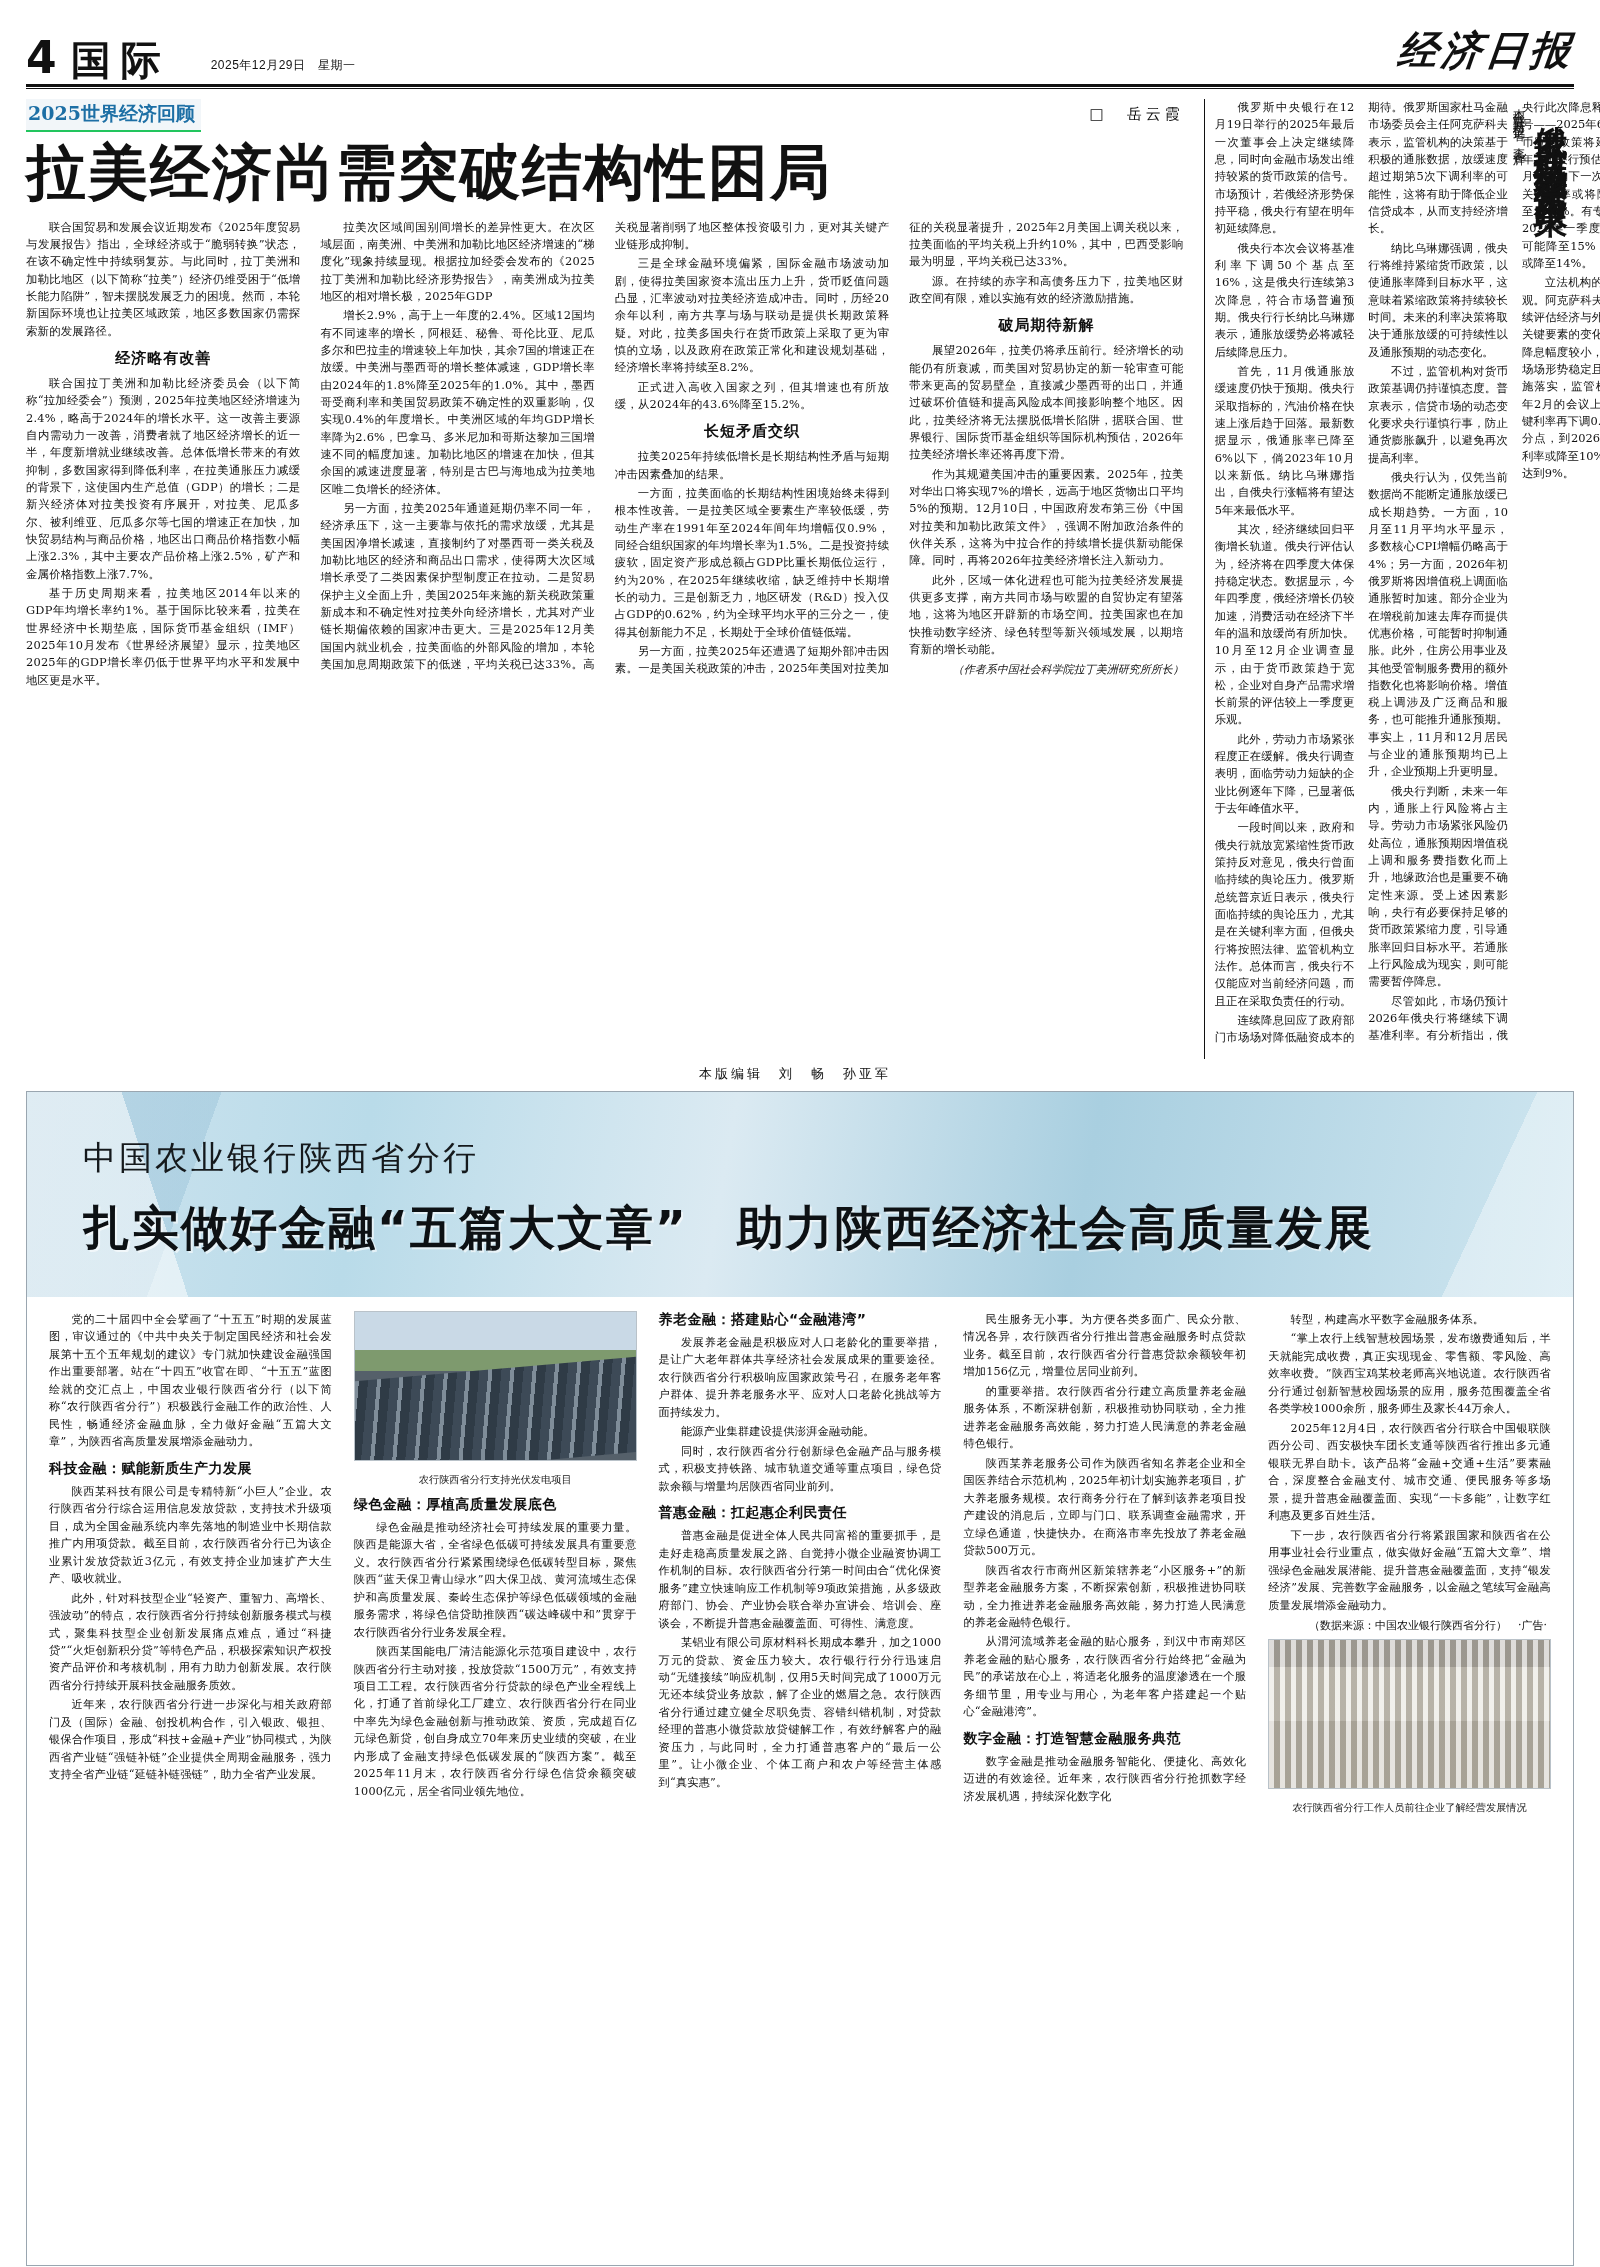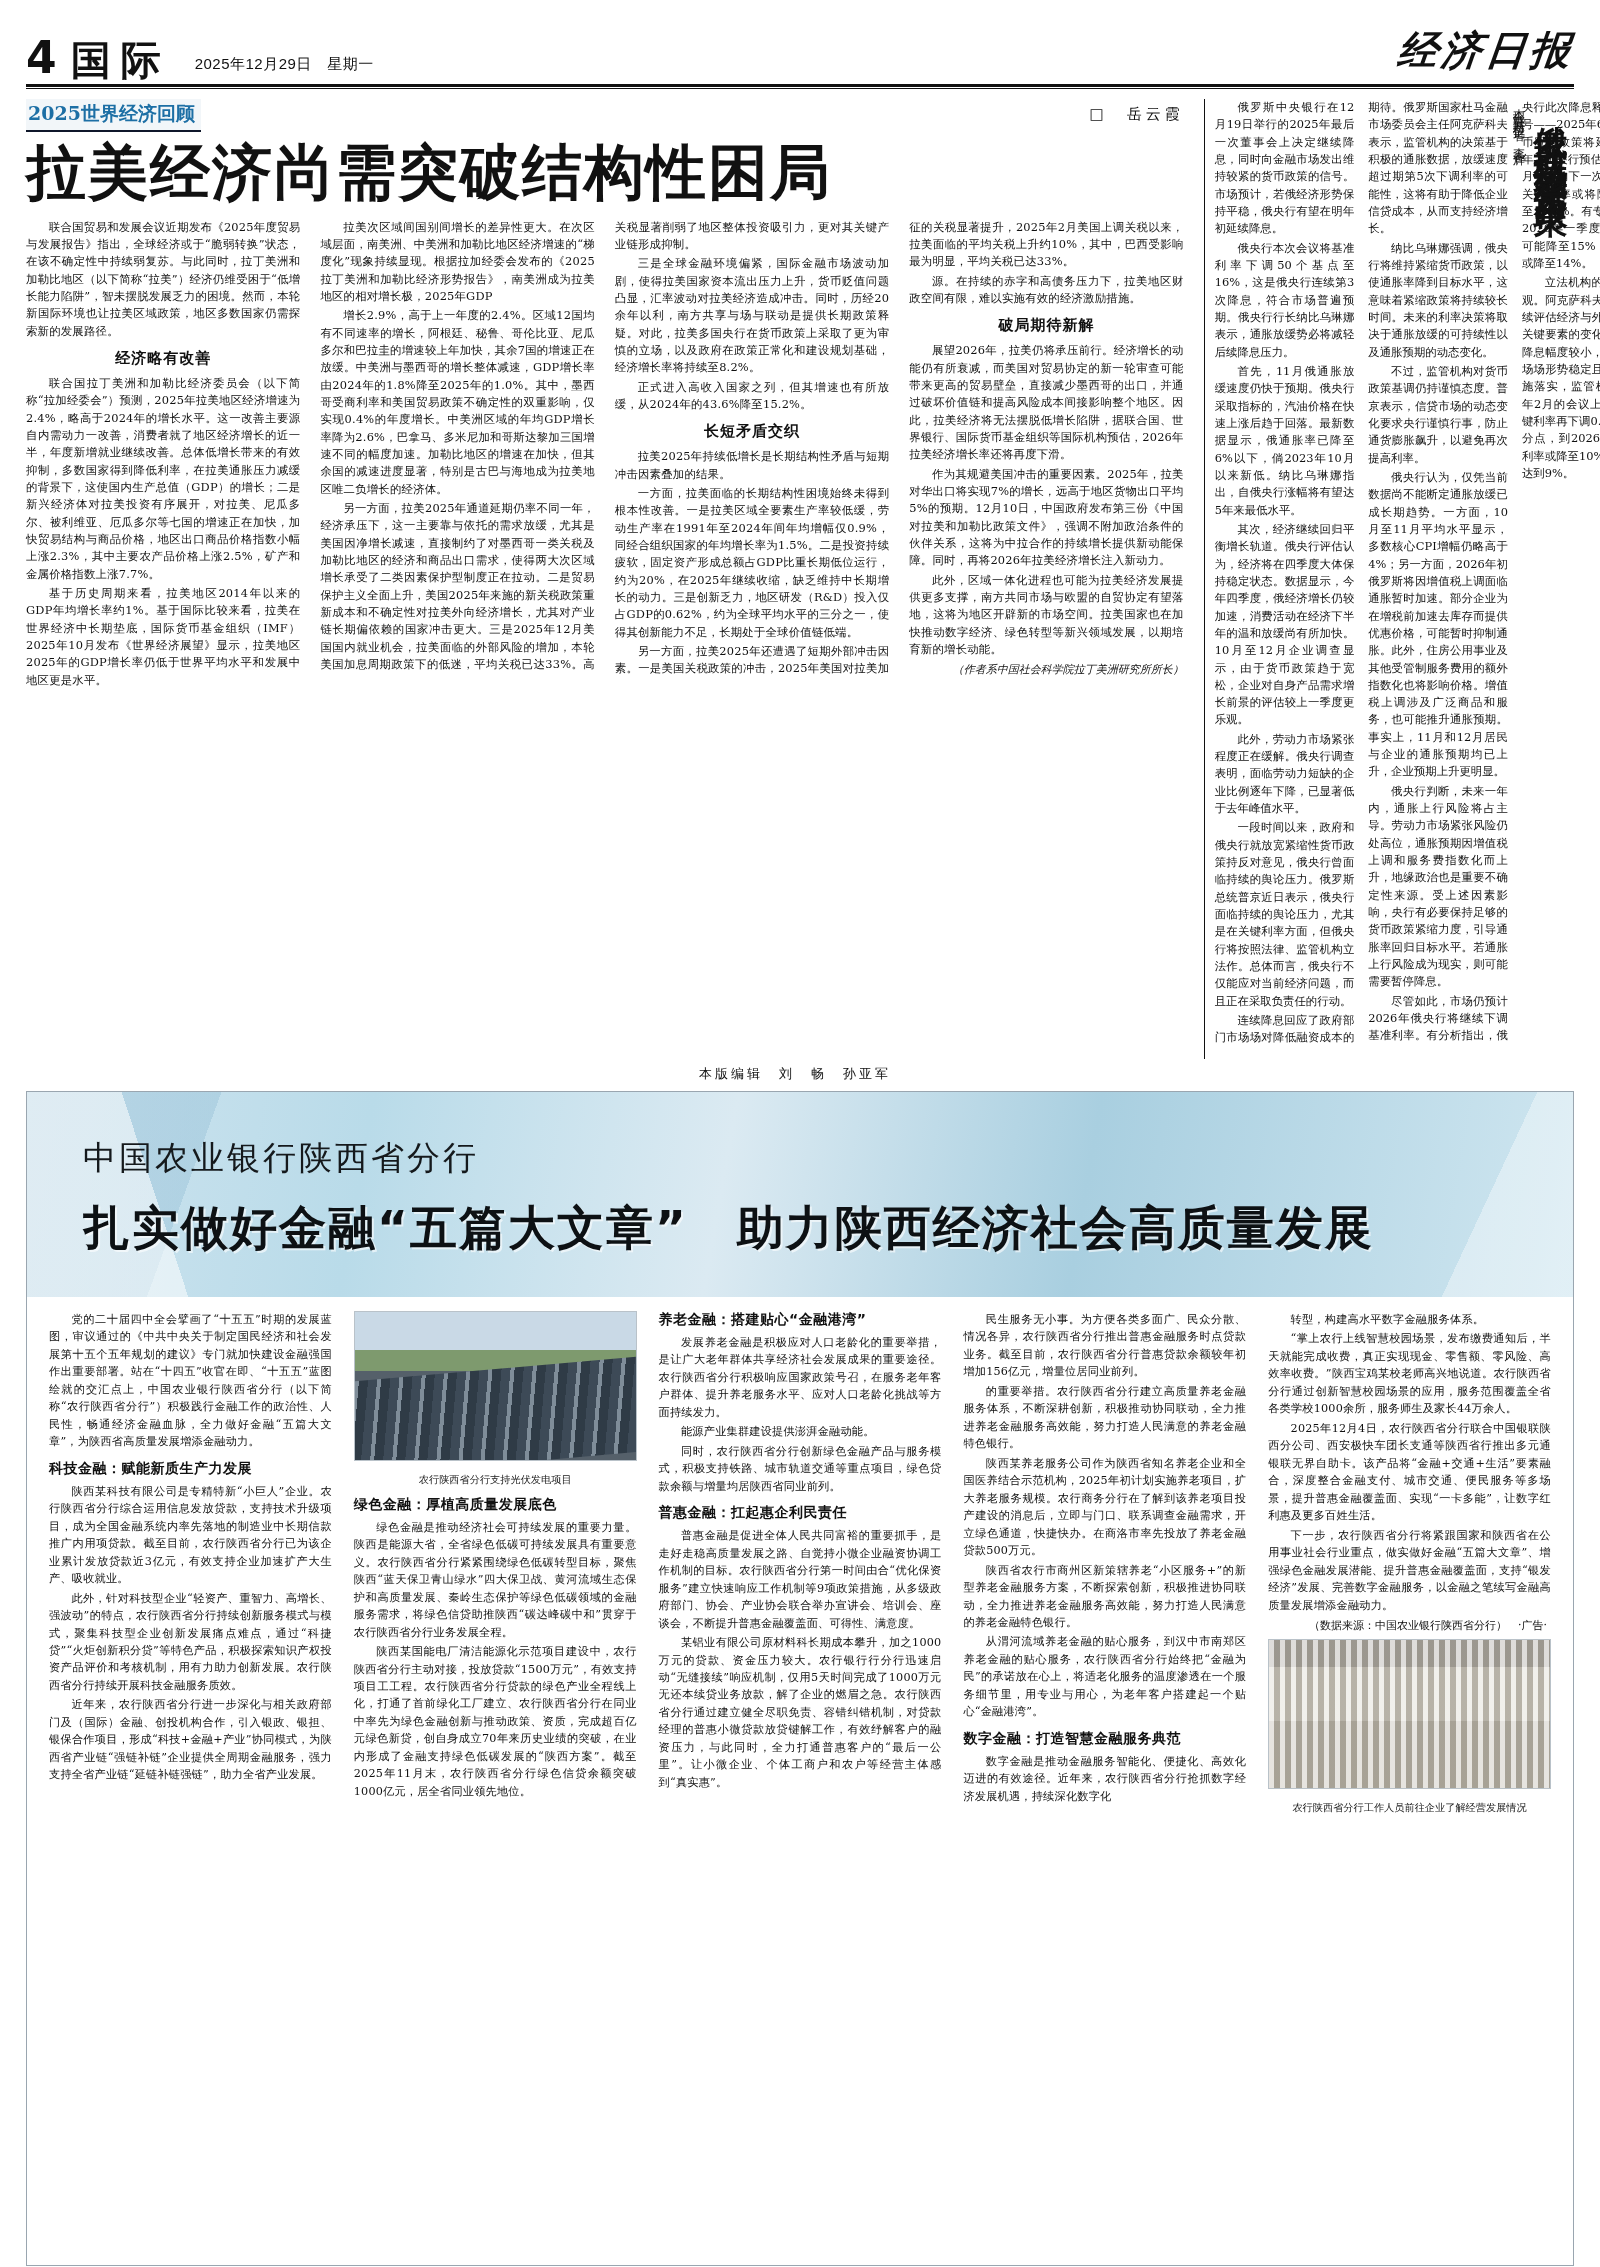--- a/index.html
+++ b/index.html
@@ -10,39 +10,39 @@
     font-family:"Liberation Serif", serif;
     color:#111;
     overflow:hidden;
   }
   .page { position:relative; width:1600px; height:2267px; padding:0 26px; }
 
   
   .masthead { display:flex; align-items:flex-end; height:80px; padding-top:18px; }
   .folio { font-family:"DejaVu Sans", sans-serif; font-weight:bold; font-size:44px; line-height:1; margin-right:14px; }
   .section-name { font-family:"DejaVu Serif", serif; font-weight:bold; font-size:40px; letter-spacing:10px; line-height:1; }
-  .issue-date { font-family:"Liberation Sans", sans-serif; font-size:15px; margin-left:24px; margin-bottom:6px; letter-spacing:.5px; }
+  .issue-date { font-family:"Liberation Sans", sans-serif; font-size:12px; margin-left:40px; margin-bottom:6px; letter-spacing:.5px; }
   .masthead-spacer { flex:1; }
   .paper-logo {
     margin-bottom:2px; font-family:"DejaVu Serif", serif; font-style:italic;
     font-size:40px; font-weight:bold; letter-spacing:4px; color:#111;
     transform:skewX(-6deg);
   }
   .rule-thick { border-top:3px solid #111; border-bottom:1px solid #111; height:5px; margin:4px 0 0 0; }
 
   
   .top-half { display:flex; height:960px; margin-top:10px; }
   .story-main { width:1170px; padding-right:10px; }
   .vdivider { width:1px; background:#111; margin:0 10px; }
   .story-russia { width:360px; display:flex; }
 
   .kicker {
     display:inline-block; color:#1d6fa5; font-size:19px;
     font-family:"DejaVu Serif", serif; font-weight:bold;
-    border-bottom:2px solid #0f172a; background:#f2f6f9;
+    border-bottom:2px solid #22c55e; background:#f2f6f9;
     padding:2px 6px 3px 2px; margin-bottom:4px;
   }
   .byline-top { float:right; font-size:15px; letter-spacing:4px; margin-top:6px; font-family:"DejaVu Serif", serif;}
   .headline-main {
     font-family:"DejaVu Sans", sans-serif; font-weight:bold;
     font-size:60px; line-height:1.08; letter-spacing:2px; margin:4px 0 14px 0;
   }
 
   .cols4 { column-count:4; column-gap:20px; column-rule:none; font-size:11.4px; }
   .cols4 p, .cols3 p, .adcols p { margin:0 0 2px 0; text-align:justify; text-indent:2em;

